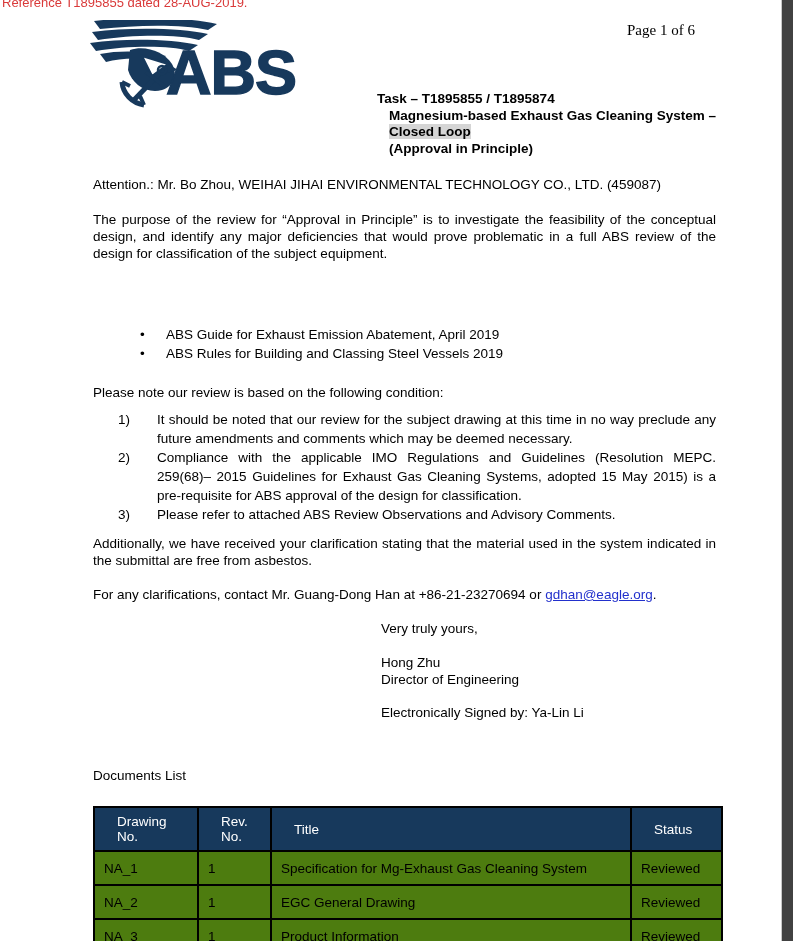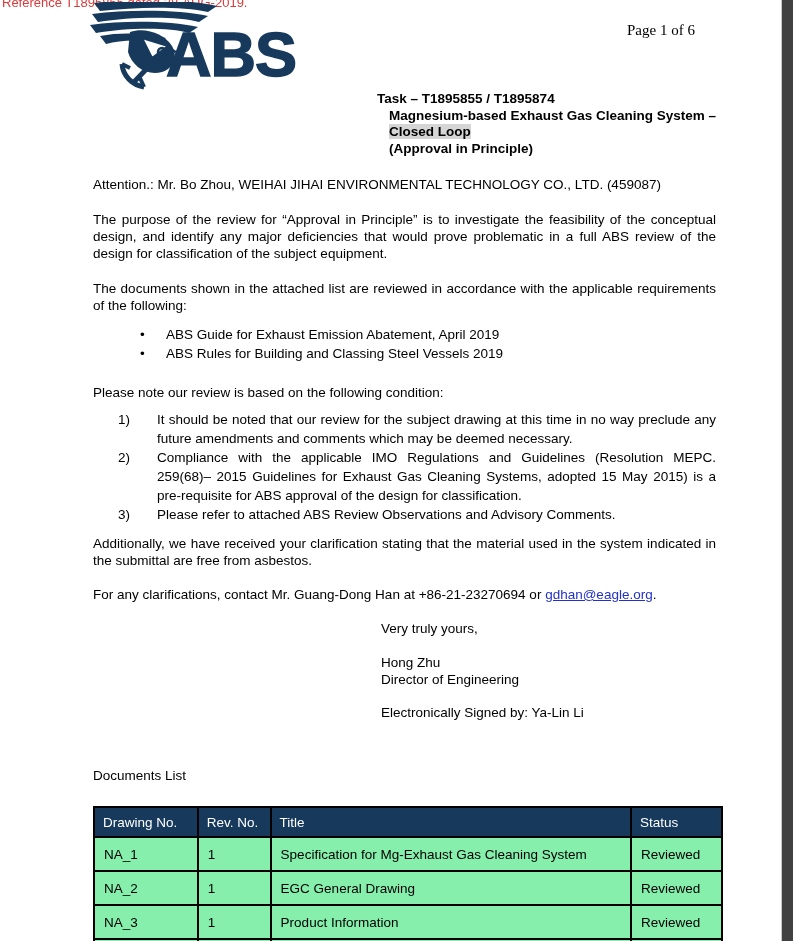--- a/index.html
+++ b/index.html
@@ -13,21 +13,21 @@
   *{box-sizing:border-box;}
   body{margin:0;background:#fff;}
   .page{
     position:relative;width:793px;height:941px;background:#ffffff;
     overflow:hidden;font-family:"Liberation Sans",sans-serif;color:#000;
   }
   .reference-line{
     position:absolute;top:-5px;left:2px;font-size:13px;color:var(--reference-red);
     white-space:nowrap;z-index:1;
   }
-  .logo{position:absolute;top:2px;left:86px;width:230px;height:88px;z-index:2;}
+  .logo{position:absolute;top:20px;left:86px;width:230px;height:88px;z-index:2;}
   .page-number{
     position:absolute;top:22px;left:627px;font-family:"Liberation Serif",serif;
     font-size:15px;
   }
   .task-block{
     position:absolute;top:91px;left:347px;font-size:13.5px;font-weight:bold;
     line-height:16.5px;
     margin-left:30px;
   }
   .task-block .indent{margin-left:12px;}
@@ -45,25 +45,25 @@
   a.email{color:var(--link-blue);}
   .docs-heading{
     position:absolute;top:768px;left:93px;font-size:13.5px;
   }
   table.docs{
     position:absolute;top:806px;left:93px;width:630px;border-collapse:collapse;
     font-size:13.5px;
   }
   table.docs th{
     background:var(--brand-navy);color:#fff;font-weight:normal;text-align:left;
-    padding:6px 8px;border:2px solid var(--table-border);height:30px;
+    padding:6px 22px;border:2px solid var(--table-border);height:30px;
   }
   table.docs th + th{border-left:1px solid #7d93ab;}
   table.docs td{
-    border:2px solid var(--table-border);padding:6px 9px;height:34px;background:#86efac;
+    border:2px solid var(--table-border);padding:6px 9px;height:34px;background:#4d7c0f;
   }
   .page-edge-line{position:absolute;top:0;left:781px;width:1px;height:941px;background:#c8c8c8;}
   .page-edge-band{position:absolute;top:0;left:782px;width:11px;height:941px;background:var(--page-edge);}
 </style>
 </head>
 <body>
 
 <div class="page">
 
   <div class="reference-line">Reference T1895855 dated 28-AUG-2019.</div>
@@ -96,21 +96,20 @@
     <div>Task – T1895855 / T1895874</div>
     <div class="indent">Magnesium-based Exhaust Gas Cleaning System –</div>
     <div class="indent"><span class="hl">Closed Loop</span></div>
     <div class="indent">(Approval in Principle)</div>
   </div>
 
   <div class="body-text" style="top:176px">Attention.: Mr. Bo Zhou, WEIHAI JIHAI ENVIRONMENTAL TECHNOLOGY CO., LTD. (459087)</div>
 
   <div class="body-text justify" style="top:211px">The purpose of the review for “Approval in Principle” is to investigate the feasibility of the conceptual design, and identify any major deficiencies that would prove problematic in a full ABS review of the design for classification of the subject equipment.</div>
 
-  <div class="body-text justify" style="top:280px">The documents shown in the attached list are reviewed in accordance with the applicable requirements of the following:</div>
 
   <div class="bullet-list" style="top:325px">
     <div class="bullet-item">
       <span class="bullet-marker">•</span>
       <span>ABS Guide for Exhaust Emission Abatement, April 2019</span>
     </div>
     <div class="bullet-item">
       <span class="bullet-marker">•</span>
       <span>ABS Rules for Building and Classing Steel Vessels 2019</span>
     </div>

